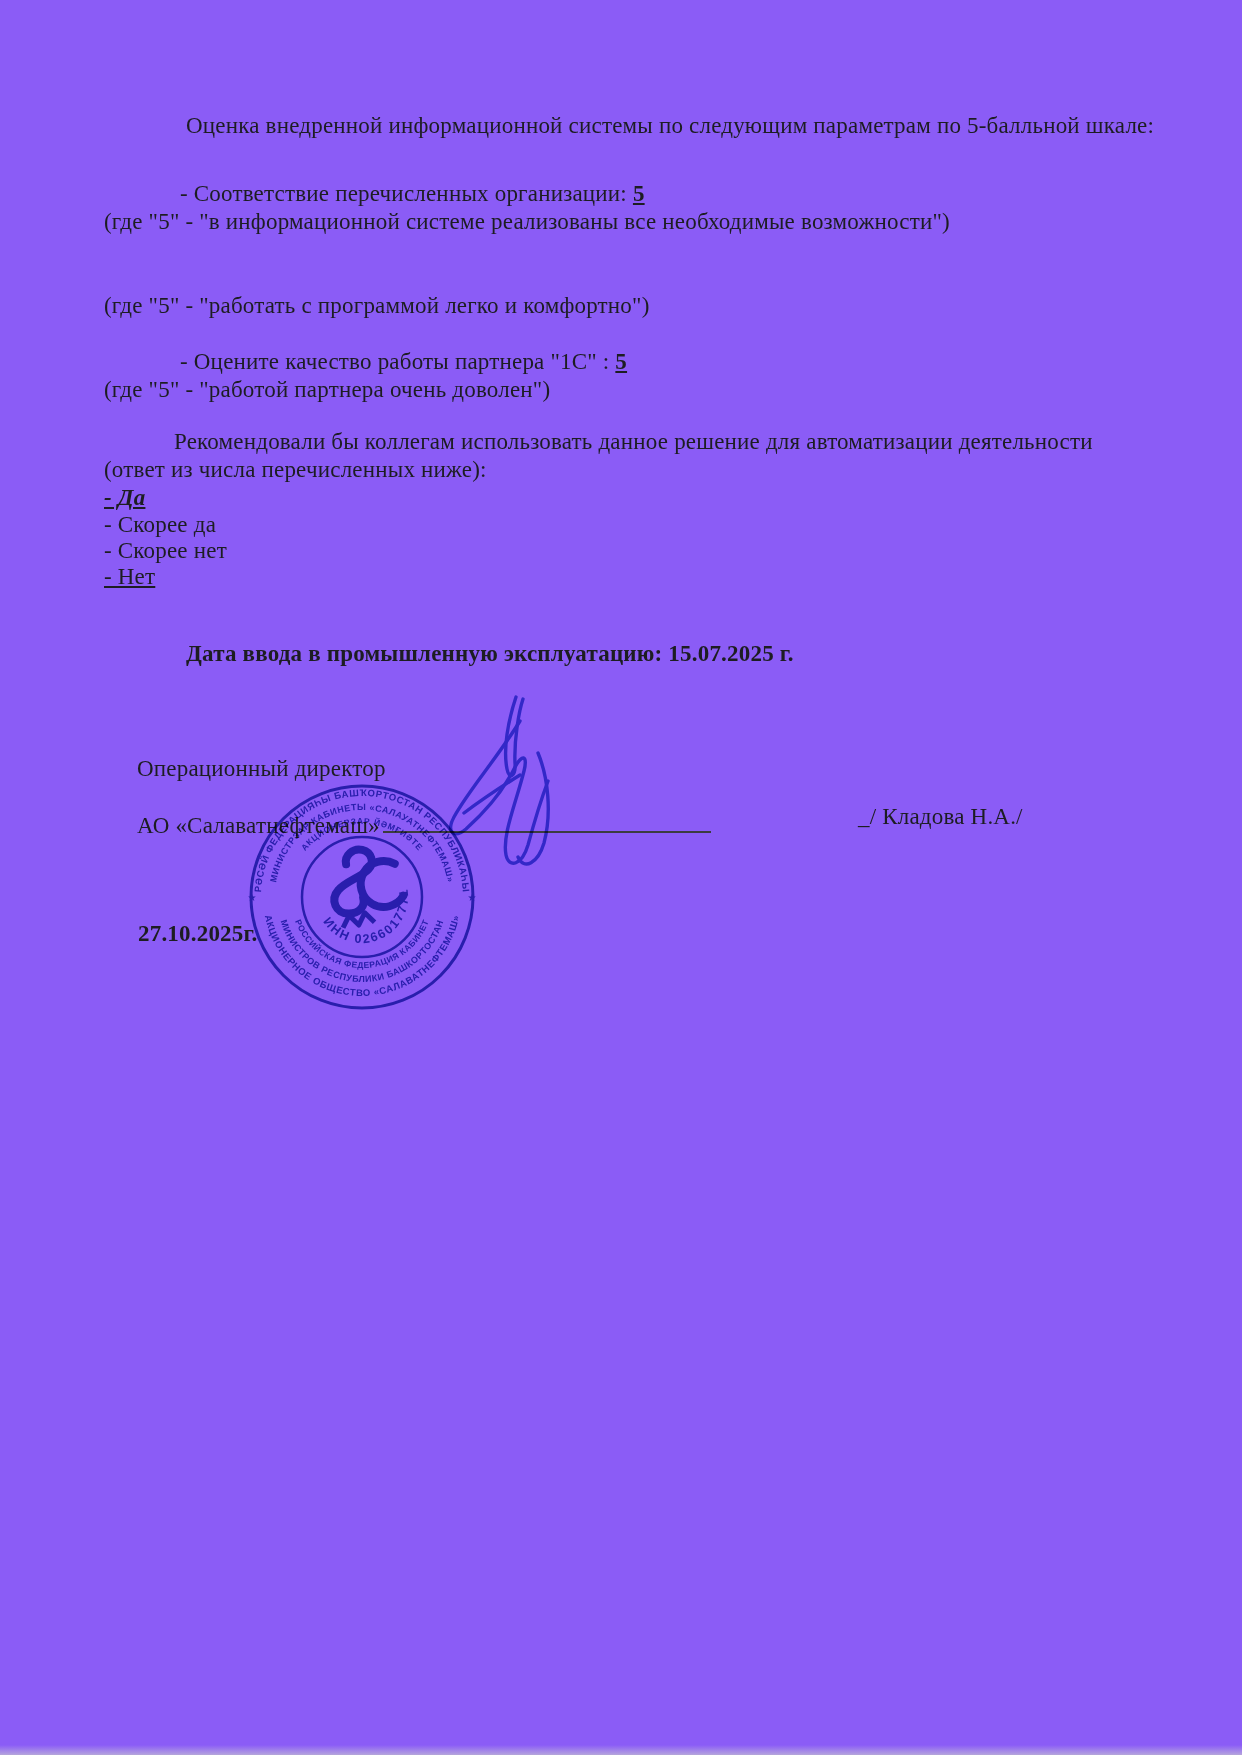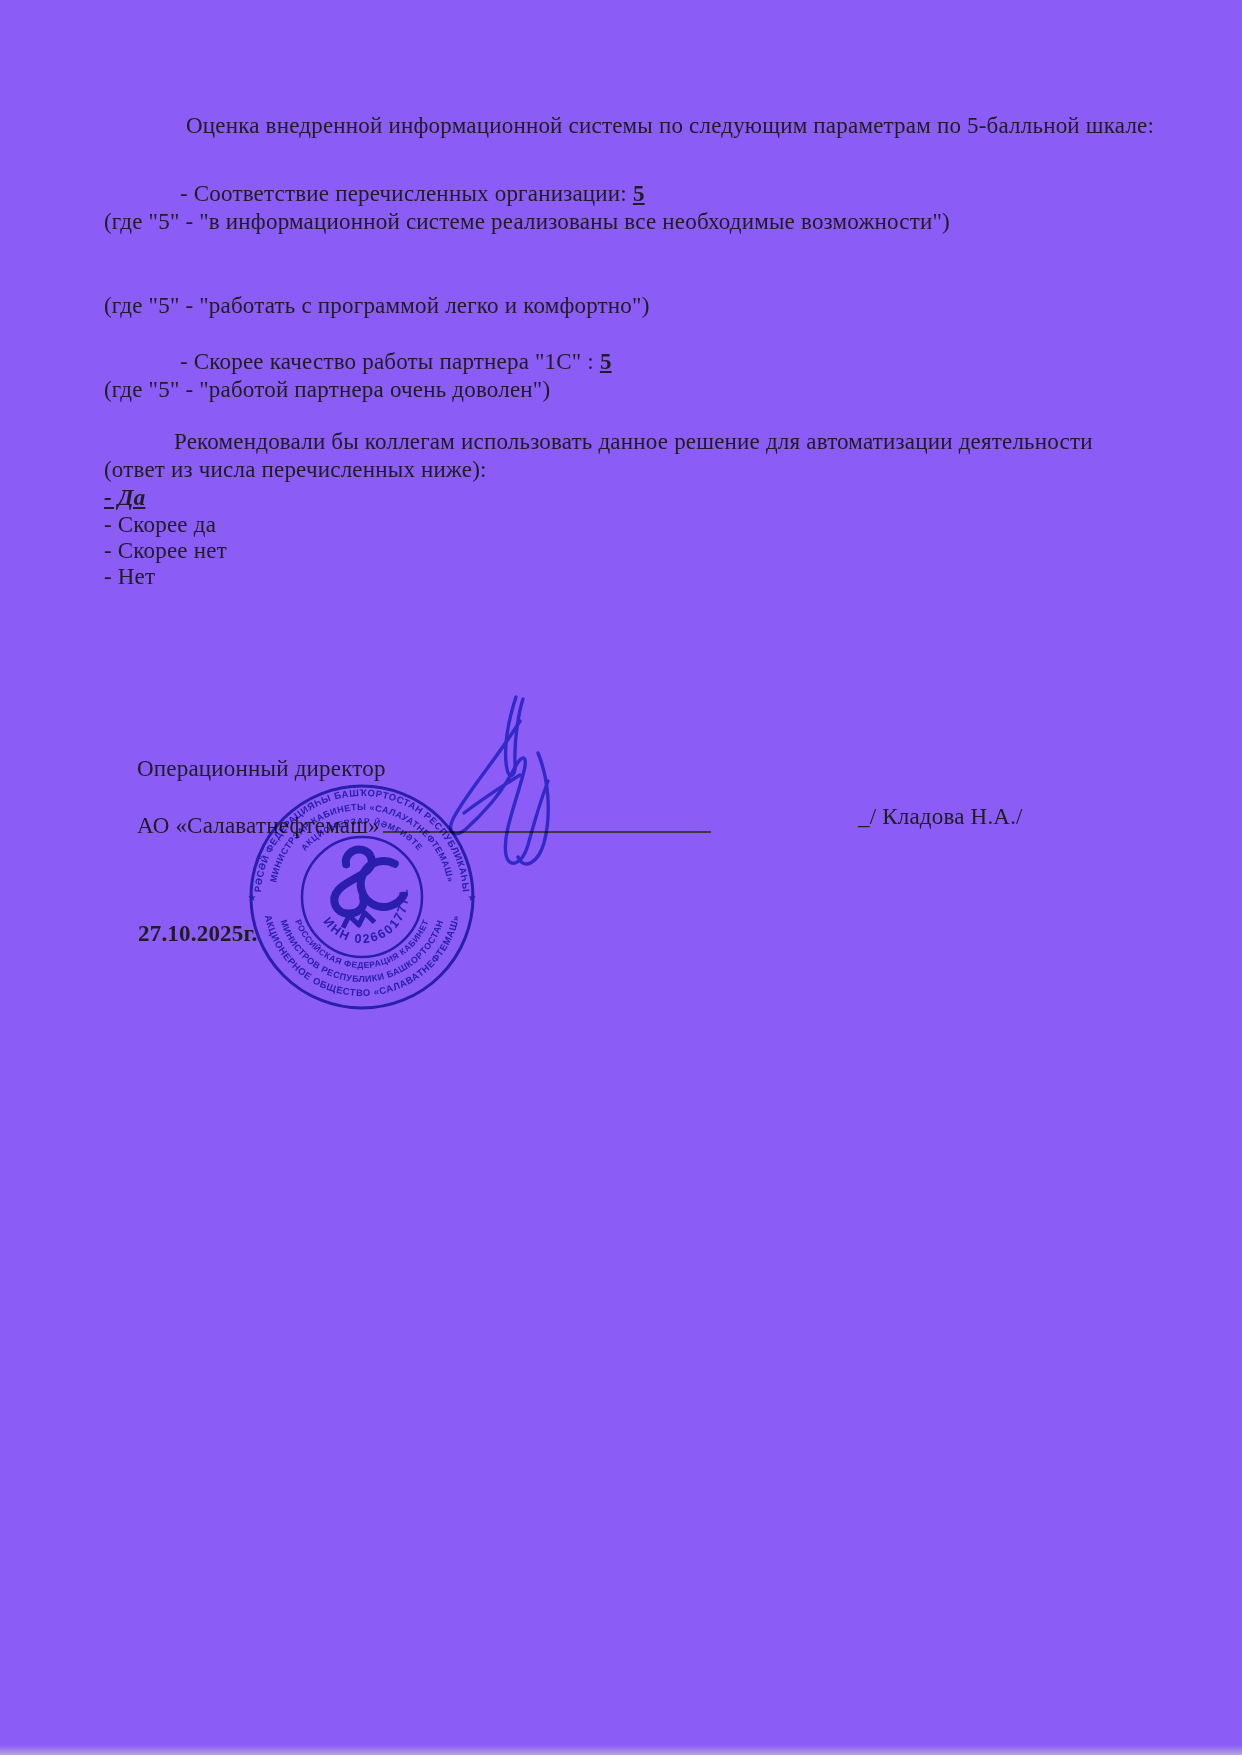--- a/index.html
+++ b/index.html
@@ -50,34 +50,35 @@
   <div class="tline" style="left:186px;top:112px;">Оценка внедренной информационной системы по следующим параметрам по 5-балльной шкале:</div>
 
   <div class="tline" style="left:180px;top:180px;">
     <span>- Соответствие перечисленных организации: </span><span class="score">5</span>
   </div>
   <div class="tline" style="left:104px;top:208px;">(где "5" - "в информационной системе реализованы все необходимые возможности")</div>
 
   <div class="tline" style="left:104px;top:292px;">(где "5" - "работать с программой легко и комфортно")</div>
 
   <div class="tline" style="left:180px;top:348px;">
-    <span>- Скорее качество работы партнера "1С" : </span><span class="score">5</span>
+    <span>- Оцените качество работы партнера "1С" : </span><span class="score">5</span>
   </div>
   <div class="tline" style="left:104px;top:376px;">(где "5" - "работой партнера очень доволен")</div>
 
   <div class="tline" style="left:174px;top:428px;">Рекомендовали бы коллегам использовать данное решение для автоматизации деятельности</div>
   <div class="tline" style="left:104px;top:456px;">(ответ из числа перечисленных ниже):</div>
 
   <div>
     <div class="tline opt-selected" style="left:104px;top:484px;">- Да</div>
     <div class="tline" style="left:104px;top:511px;text-align:right;">- Скорее да</div>
     <div class="tline" style="left:104px;top:537px;">- Скорее нет</div>
-    <div class="tline" style="left:104px;top:563px;">- Нет</div>
+    <div class="tline" style="left:104px;top:563px;text-decoration:underline;">- Нет</div>
   </div>
 
+  <div class="tline b" style="left:186px;top:640px;">Дата ввода в промышленную эксплуатацию: 15.07.2025 г.</div>
 
   <div>
     <div class="tline" style="left:137px;top:755px;">Операционный директор</div>
     <div class="tline" style="left:137px;top:812px;">АО «Салаватнефтемаш»</div>
     <div class="sig-line"></div>
     <div class="tline" style="left:858px;top:803px;">_/ Кладова Н.А./</div>
     <div class="tline" style="left:138px;top:920px;font-weight:bold;">27.10.2025г.</div>
   </div>
 
   <svg class="stamp-svg" viewBox="0 0 260 260">

